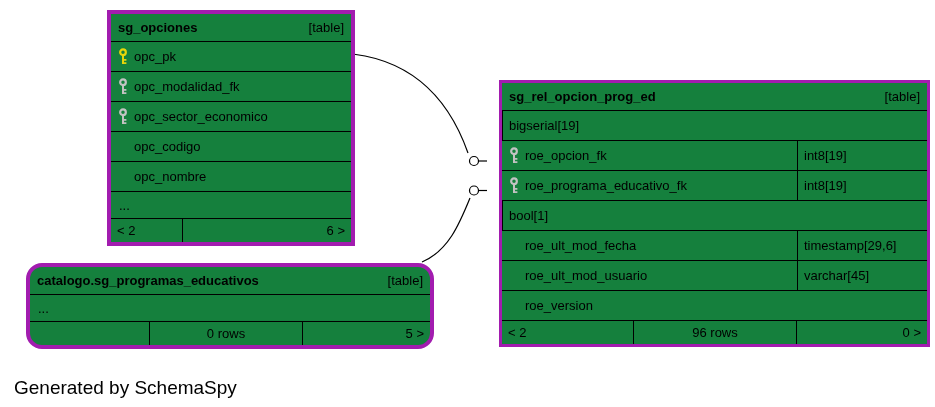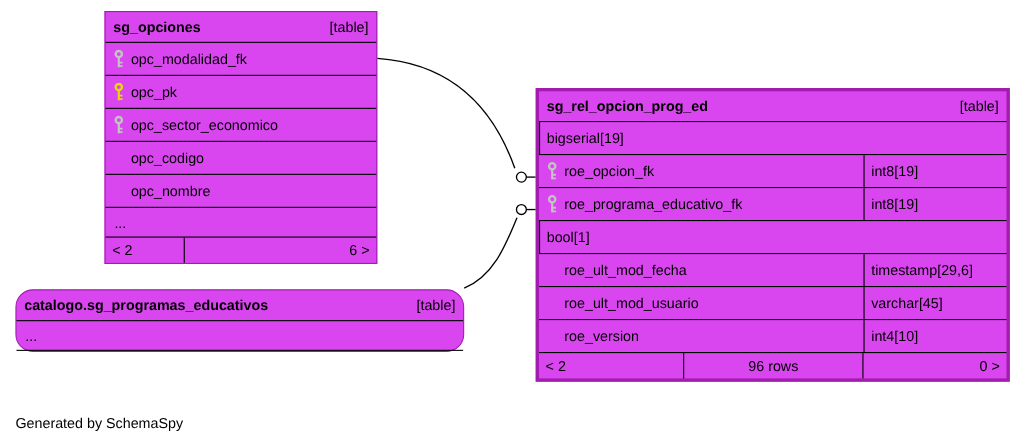--- a/index.html
+++ b/index.html
@@ -1,20 +1,20 @@
 <!DOCTYPE html>
 <html><head>
 <meta charset="utf-8">
 <style>
   html,body{margin:0;padding:0;background:#ffffff;}
   body{font-family:"Liberation Sans","DejaVu Sans",sans-serif;color:#000;}
   .canvas{position:relative;width:935px;height:407px;background:#fff;overflow:hidden;}
   .connections{position:absolute;left:0;top:0;width:935px;height:407px;}
 
-  .tbl{position:absolute;background:#d946ef;border:1px solid #a21caf;box-sizing:border-box;font-size:13px;}
+  .tbl{position:absolute;background:#15803d;border:4px solid #a21caf;box-sizing:border-box;font-size:13px;margin-left:12px;}
   .tbl.focus{border-width:3px;}
 
   .thead{display:flex;justify-content:space-between;align-items:center;height:27px;
          padding:0 7px;border-bottom:1px solid #000;}
   .tname{font-weight:bold;white-space:nowrap;}
   .ttag{white-space:nowrap;}
 
   .trow{display:flex;align-items:stretch;height:29px;border-bottom:1px solid #000;}
   .namecell{display:flex;align-items:center;gap:6px;padding:0 7px;box-sizing:border-box;}
   .namecell.grow{flex:1;}
@@ -32,21 +32,21 @@
   .tfoot .cell.mid{justify-content:center;}
   .tfoot .cell.right{justify-content:flex-end;flex:1;}
   .tfoot .cell.b{border-right:1px solid #000;}
 
   .f-op .c1{width:72px;}  .f-op .c2{width:103px;}
   .f-rel .c1{width:132px;} .f-rel .c2{width:163px;}
   .f-cat .c1{width:120px;} .f-cat .c2{width:153px;}
 
   .rel-namecell{width:295px;flex:0 0 295px;}
 
-  .credit{position:absolute;left:14px;top:377px;font-size:13px;}
+  .credit{position:absolute;left:14px;top:377px;font-size:19px;}
 </style>
 </head>
 <body>
 
 <div class="canvas">
 
   <svg class="connections" viewBox="0 0 935 407" xmlns="http://www.w3.org/2000/svg">
     <path d="M 343 53 C 415 58 450 102 468 153" fill="none" stroke="#000" stroke-width="1.2"></path>
     <circle cx="474" cy="161" r="4.5" fill="#fff" stroke="#000" stroke-width="1.2"></circle>
     <line x1="478.5" y1="161" x2="487" y2="161" stroke="#000" stroke-width="1.2"></line>
@@ -56,42 +56,42 @@
     <line x1="478.5" y1="190.5" x2="487" y2="190.5" stroke="#000" stroke-width="1.2"></line>
   </svg>
 
   <div class="tbl" style="left:95px;top:10px;width:248px;">
     <div class="thead">
       <span class="tname">sg_opciones</span>
       <span class="ttag">[table]</span>
     </div>
     <div class="trow">
       <span class="namecell grow">
+        <span class="keyicon pk">
+          <svg viewBox="0 0 10 18" width="10" height="17">
+              <circle cx="5" cy="4.4" r="3" fill="none" stroke="currentColor" stroke-width="2.3"></circle>
+              <line x1="5" y1="7.4" x2="5" y2="17" stroke="currentColor" stroke-width="2.1"></line>
+              <line x1="5" y1="12.6" x2="8.6" y2="12.6" stroke="currentColor" stroke-width="1.8"></line>
+              <line x1="5" y1="16" x2="8.6" y2="16" stroke="currentColor" stroke-width="1.8"></line>
+            </svg>
+        </span>
+        <span>opc_pk</span>
+      </span>
+    </div>
+    <div class="trow">
+      <span class="namecell grow">
         <span class="keyicon fk">
           <svg viewBox="0 0 10 18" width="10" height="17">
               <circle cx="5" cy="4.4" r="3" fill="none" stroke="currentColor" stroke-width="2.3"></circle>
               <line x1="5" y1="7.4" x2="5" y2="17" stroke="currentColor" stroke-width="2.1"></line>
               <line x1="5" y1="12.6" x2="8.6" y2="12.6" stroke="currentColor" stroke-width="1.8"></line>
               <line x1="5" y1="16" x2="8.6" y2="16" stroke="currentColor" stroke-width="1.8"></line>
             </svg>
         </span>
         <span>opc_modalidad_fk</span>
-      </span>
-    </div>
-    <div class="trow">
-      <span class="namecell grow">
-        <span class="keyicon pk">
-          <svg viewBox="0 0 10 18" width="10" height="17">
-              <circle cx="5" cy="4.4" r="3" fill="none" stroke="currentColor" stroke-width="2.3"></circle>
-              <line x1="5" y1="7.4" x2="5" y2="17" stroke="currentColor" stroke-width="2.1"></line>
-              <line x1="5" y1="12.6" x2="8.6" y2="12.6" stroke="currentColor" stroke-width="1.8"></line>
-              <line x1="5" y1="16" x2="8.6" y2="16" stroke="currentColor" stroke-width="1.8"></line>
-            </svg>
-        </span>
-        <span>opc_pk</span>
       </span>
     </div>
     <div class="trow">
       <span class="namecell grow">
         <span class="keyicon fk">
           <svg viewBox="0 0 10 18" width="10" height="17">
               <circle cx="5" cy="4.4" r="3" fill="none" stroke="currentColor" stroke-width="2.3"></circle>
               <line x1="5" y1="7.4" x2="5" y2="17" stroke="currentColor" stroke-width="2.1"></line>
               <line x1="5" y1="12.6" x2="8.6" y2="12.6" stroke="currentColor" stroke-width="1.8"></line>
               <line x1="5" y1="16" x2="8.6" y2="16" stroke="currentColor" stroke-width="1.8"></line>
@@ -179,35 +179,39 @@
         <span>roe_ult_mod_usuario</span>
       </span>
       <span class="typecell">varchar[45]</span>
     </div>
 
     <div class="trow">
       <span class="namecell rel-namecell">
         <span class="keyspacer"></span>
         <span>roe_version</span>
       </span>
-      <span class="typecell">int4[10]</span>
     </div>
 
     <div class="tfoot f-rel">
       <span class="cell b c1">&lt; 2</span>
       <span class="cell b mid c2">96 rows</span>
       <span class="cell right">0 &gt;</span>
     </div>
   </div>
 
   <div class="tbl" style="left:14px;top:263px;width:408px;border-radius:16px;">
     <div class="thead">
       <span class="tname">catalogo.sg_programas_educativos</span>
       <span class="ttag">[table]</span>
     </div>
     <div class="ellipsisrow">
       <span>...</span>
     </div>
+    <div class="tfoot f-cat">
+      <span class="cell b c1"></span>
+      <span class="cell b mid c2">0 rows</span>
+      <span class="cell right">5 &gt;</span>
+    </div>
   </div>
 
   <div class="credit">Generated by SchemaSpy</div>
 
 </div>
 
 </body></html>

